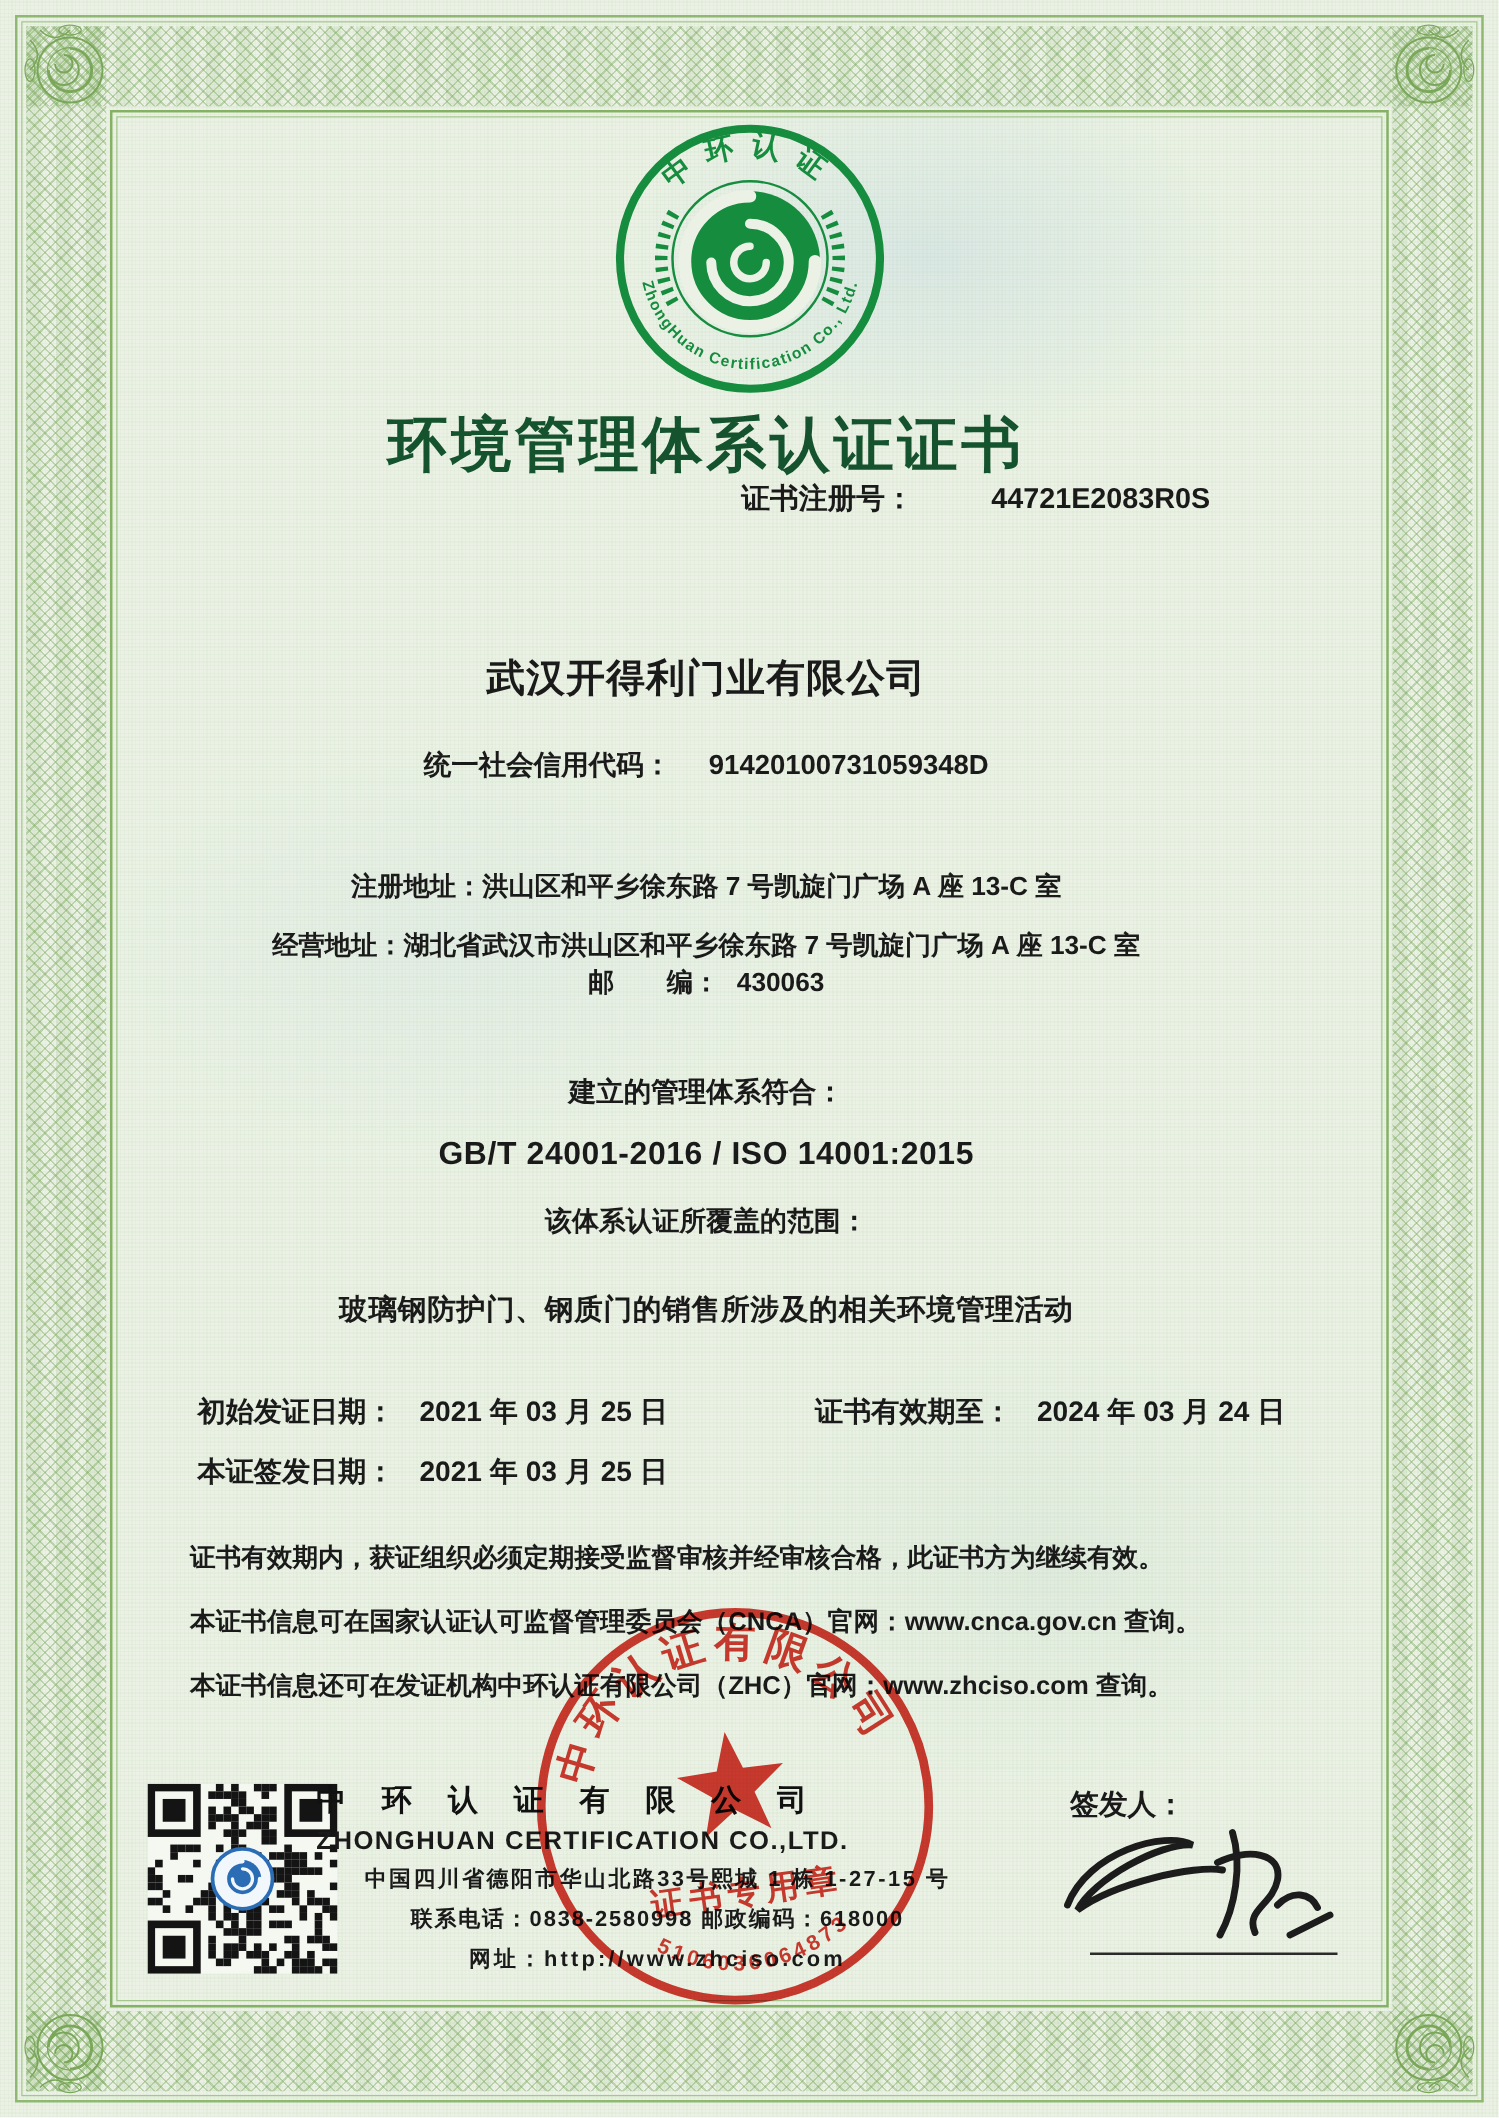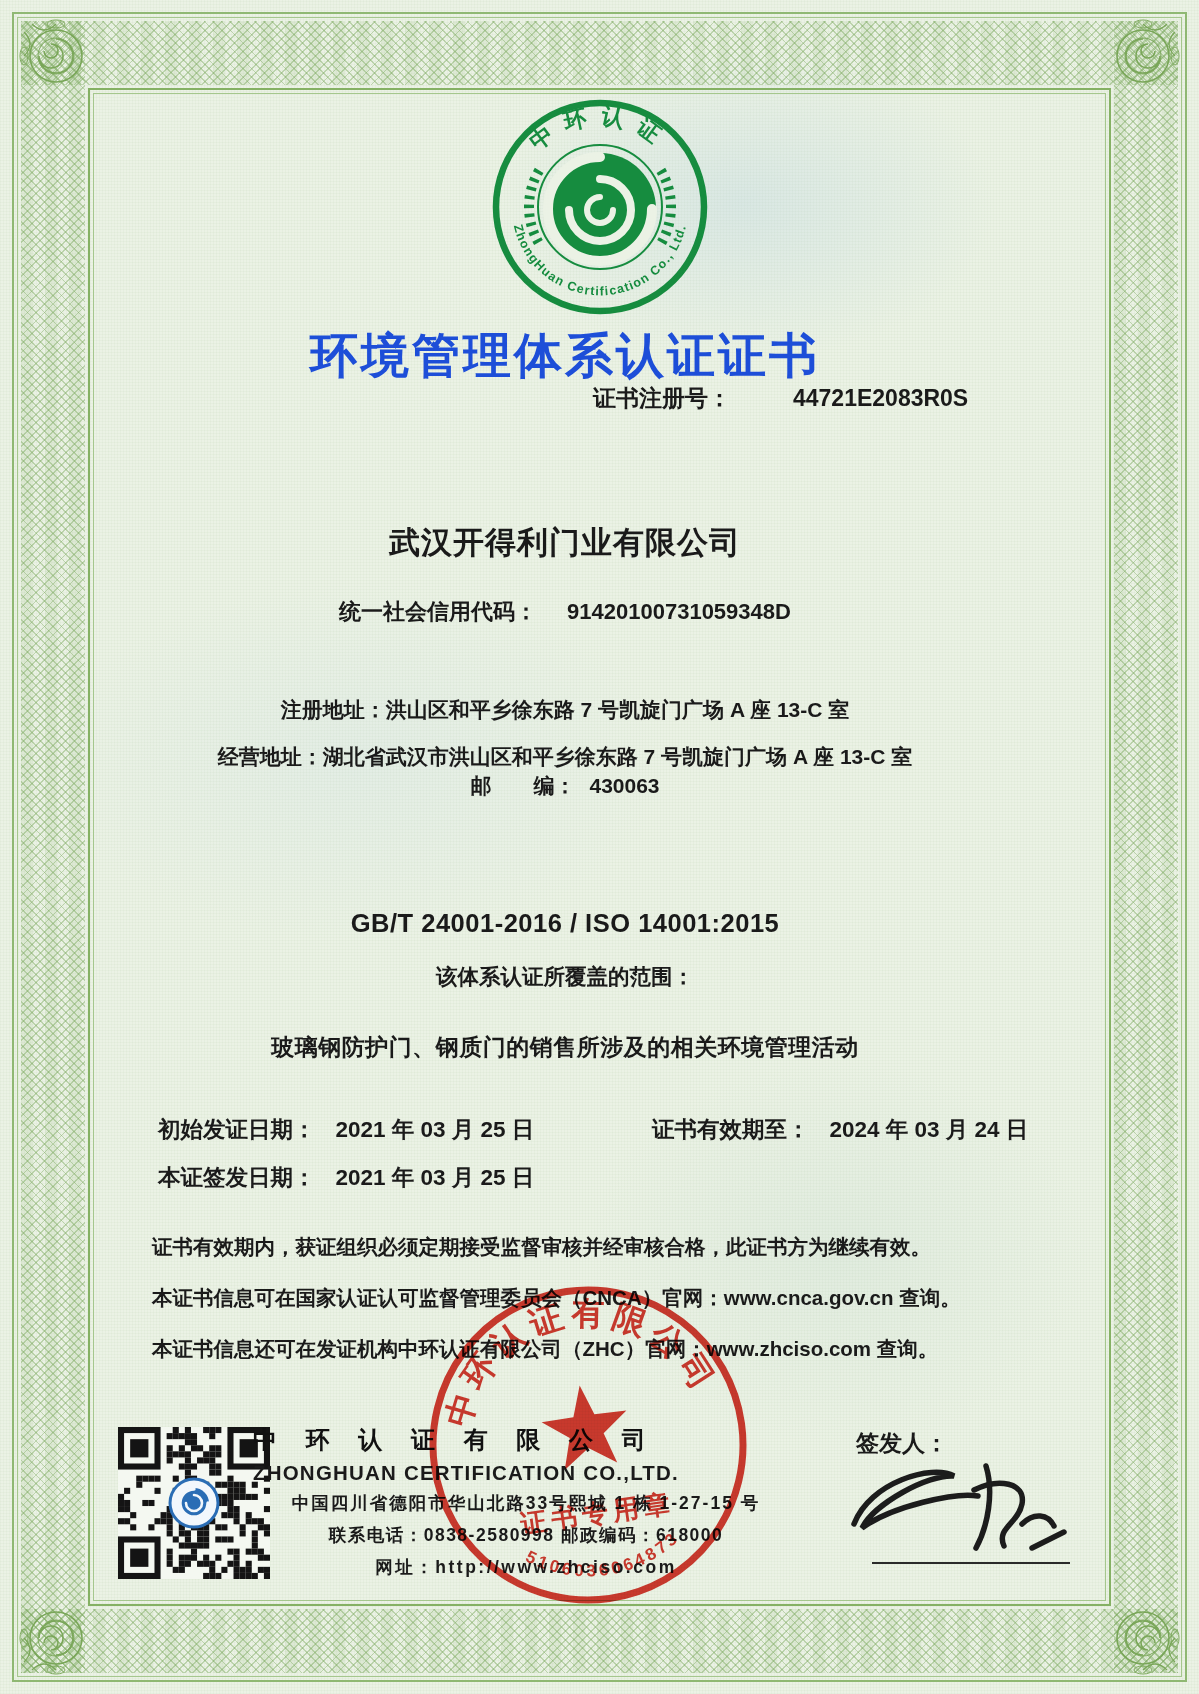--- a/index.html
+++ b/index.html
@@ -36,21 +36,21 @@
   .c-tr{right:14px;top:14px;transform:scaleX(-1);}
   .c-bl{left:14px;bottom:14px;transform:scaleY(-1);}
   .c-br{right:14px;bottom:14px;transform:scale(-1,-1);}
 
   .cx{position:absolute;left:75px;width:980px;text-align:center;}
   .abs{position:absolute;}
   .row{display:flex;align-items:baseline;}
 
   .logo{position:absolute;left:487px;top:94px;width:226px;height:226px;}
 
-  .title{top:324px;font-size:48px;font-weight:700;letter-spacing:3px;margin:0;color:#1d4ed8;}
+  .title{top:324px;font-size:48px;font-weight:700;letter-spacing:3px;margin:0;color:#14532d;}
   .regno{left:593px;top:383px;font-size:23px;font-weight:700;gap:62px;}
   .hereby{top:471px;font-size:23px;font-weight:700;letter-spacing:12px;}
   .company{top:522px;font-size:31px;font-weight:700;letter-spacing:1px;}
   .credit{top:597px;font-size:22px;font-weight:700;justify-content:center;gap:30px;left:75px;width:980px;}
   .addr{top:679px;font-size:21px;font-weight:700;line-height:30.5px;}
   .addr p{margin:16px;text-align:center;}
   .postal{top:772px;font-size:21px;font-weight:700;justify-content:center;gap:14px;left:75px;width:980px;}
   .conform{top:859px;font-size:22px;font-weight:700;}
   .standard{top:909px;font-size:25.5px;font-weight:700;letter-spacing:.5px;}
   .scopelabel{top:962px;font-size:21.5px;font-weight:700;}
@@ -176,20 +176,21 @@
   <div class="cx abs addr">
     <p>注册地址：洪山区和平乡徐东路 7 号凯旋门广场 A 座 13-C 室</p>
     <p>经营地址：湖北省武汉市洪山区和平乡徐东路 7 号凯旋门广场 A 座 13-C 室</p>
   </div>
 
   <div class="abs row postal">
     <span>邮　　编：</span>
     <span>430063</span>
   </div>
 
+  <div class="cx abs conform">建立的管理体系符合：</div>
   <div class="cx abs standard">GB/T 24001-2016 / ISO 14001:2015</div>
   <div class="cx abs scopelabel">该体系认证所覆盖的范围：</div>
   <div class="cx abs scope">玻璃钢防护门、钢质门的销售所涉及的相关环境管理活动</div>
 
   <div class="abs row daterow d1">
     <span>初始发证日期：</span>
     <span>2021 年 03 月 25 日</span>
   </div>
   <div class="abs row daterow d2">
     <span>证书有效期至：</span>

